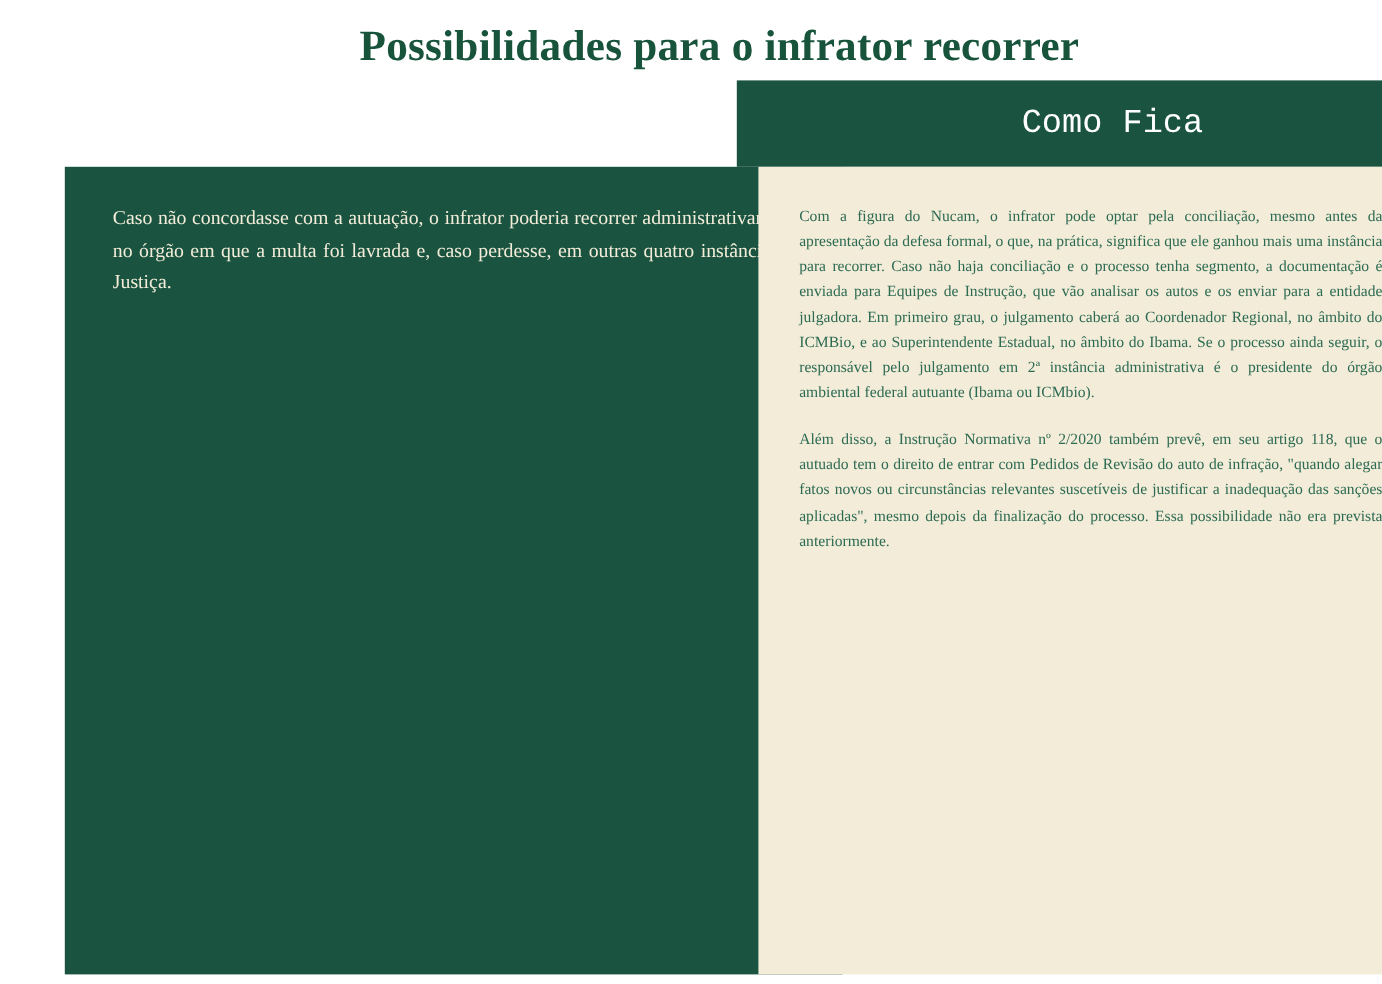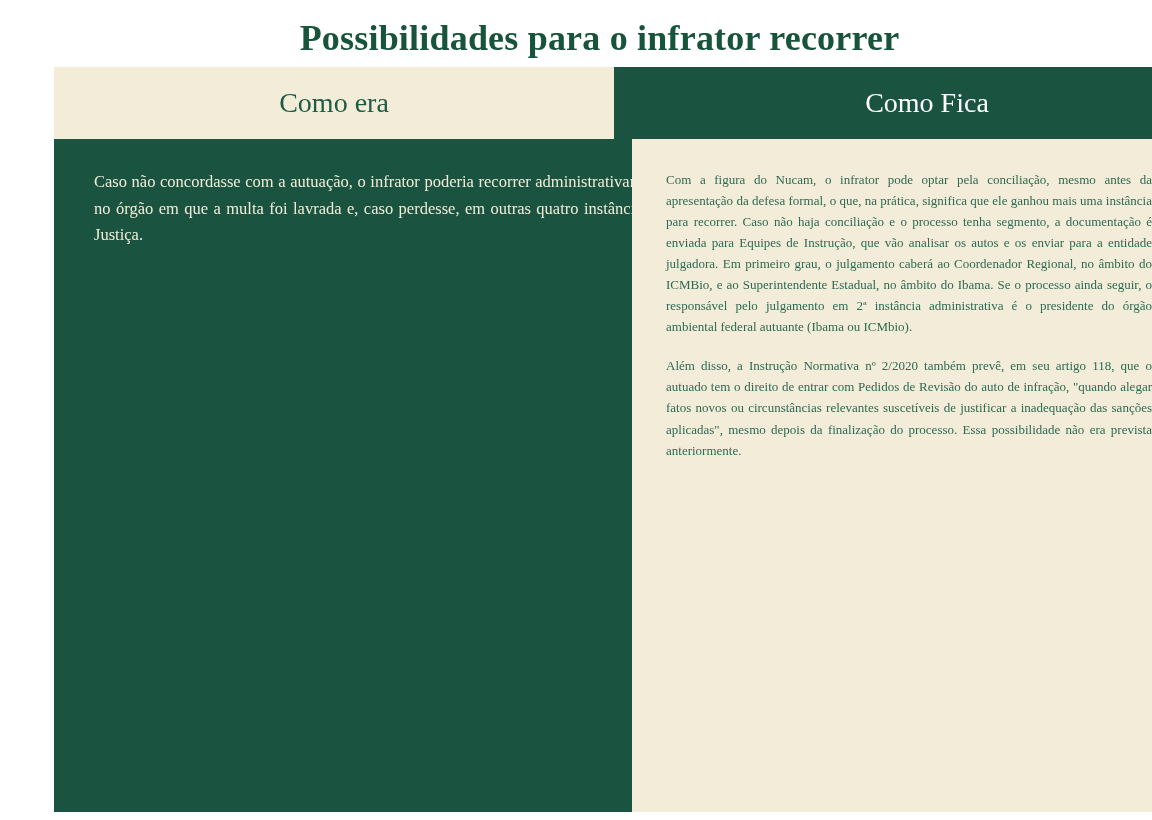--- a/index.html
+++ b/index.html
@@ -69,21 +69,21 @@
     right: 0;
     height: 72px;
     background: #1a5440;
     display: flex;
     align-items: center;
     justify-content: center;
   }
   .header-right-label {
     font-size: 28px;
     color: #ffffff;
-    font-family: Liberation Serif, serif;
+    font-family: Liberation Mono, monospace;
     transform: translateX(24px);
   }
   
   .body-row {
     position: relative;
     height: 673px;
     width: 100%;
   }
   .col-left {
     position: absolute;
@@ -128,23 +128,20 @@
 </head>
 <body>
 
 <div class="page">
 
   <h1 class="title">Possibilidades para o infrator recorrer</h1>
 
   <div class="board">
 
     <div class="header-row">
-      <div class="header-left">
-        <span class="header-left-label">Como era</span>
-      </div>
       <div class="header-right">
         <span class="header-right-label">Como Fica</span>
       </div>
     </div>
 
     <div class="body-row">
 
       <div class="col-left">
         <p class="left-text">Caso não concordasse com a autuação, o infrator poderia recorrer administrativamente no órgão em que a multa foi lavrada e, caso perdesse, em outras quatro instâncias na Justiça.</p>
       </div>

